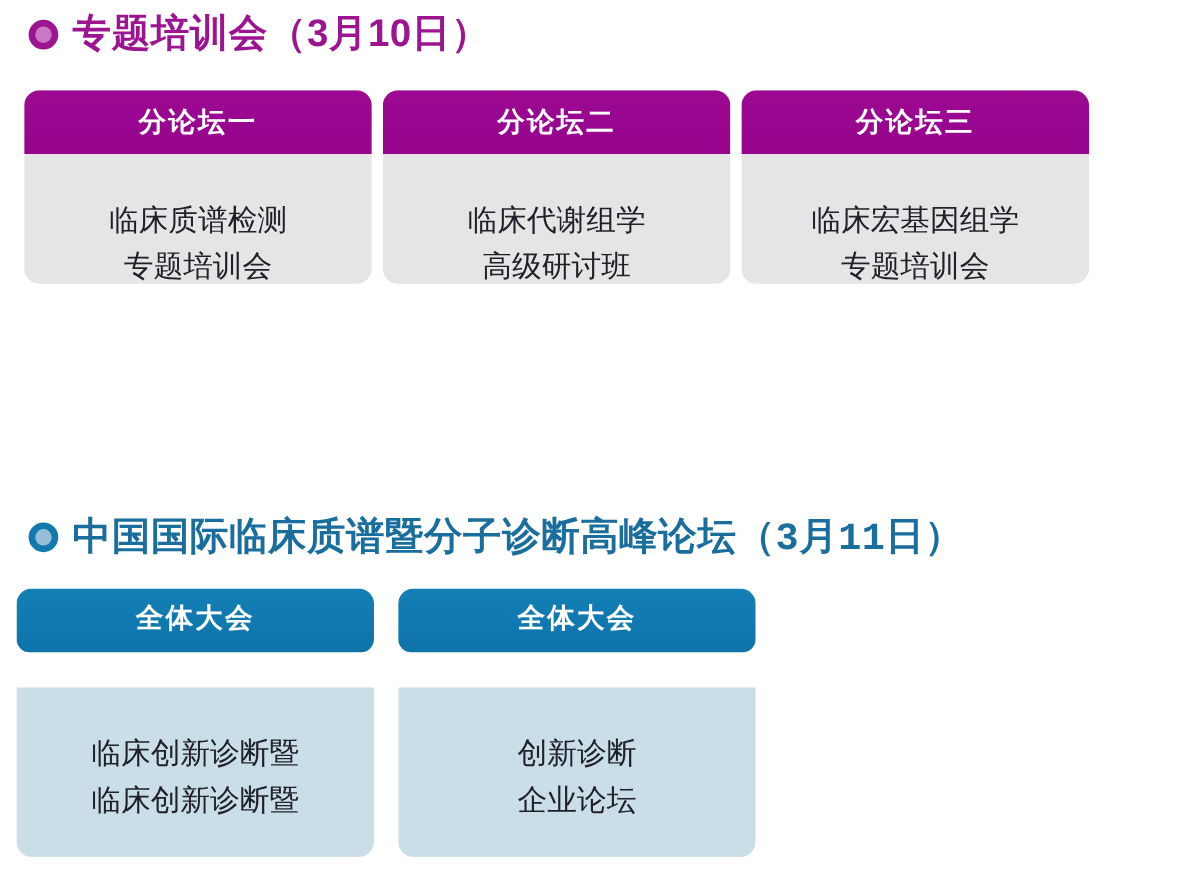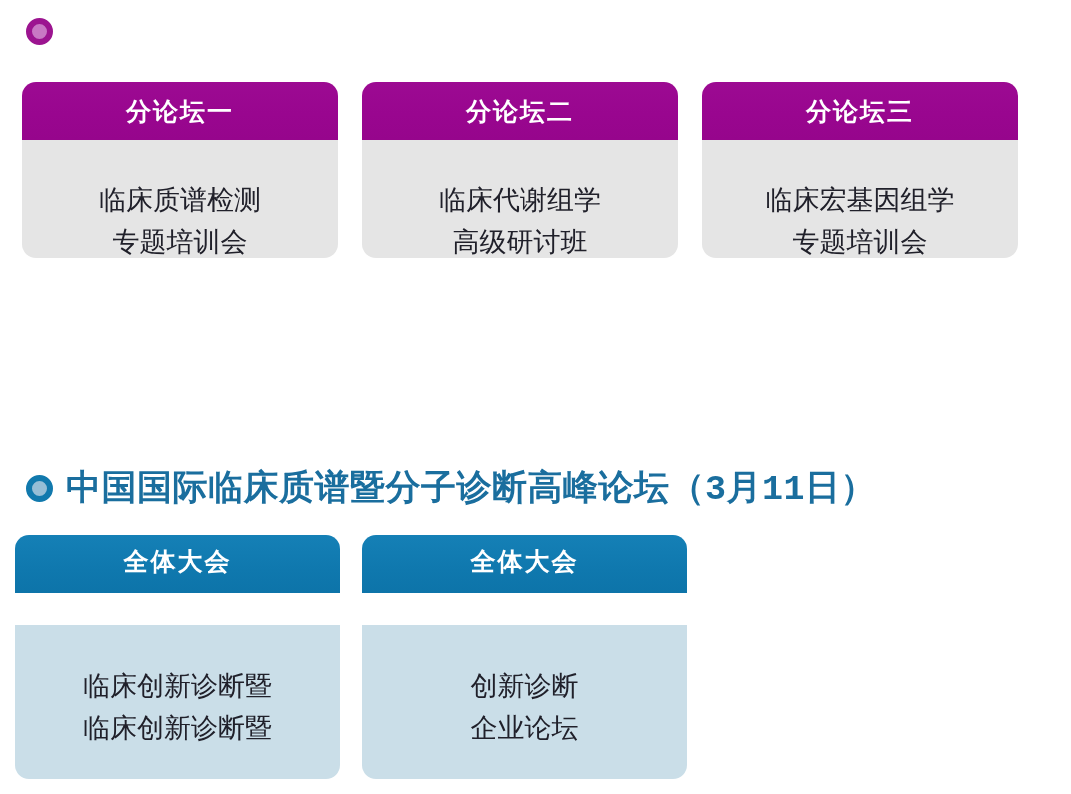--- a/index.html
+++ b/index.html
@@ -68,21 +68,21 @@
   #row-training { top: 82px; padding-left: 22px; }
   #row-summit   { top: 78px; padding-left: 15px; }
 
   .card {
     border-radius: 14px;
     overflow: hidden;
     box-sizing: border-box;
     display: flex;
     flex-direction: column;
   }
-  .card + .card { margin-left: 24px; }
+  .card + .card { margin-left: 10px; }
 
   .card-head {
     height: 58px;
     line-height: 58px;
     text-align: center;
     color: #ffffff;
     font-size: 25px;
     font-weight: bold;
     letter-spacing: 2px;
   }
@@ -104,35 +104,37 @@
   }
   .card.purple .card-body {
     background: #e5e5e5;
     padding-top: 39px;
   }
 
   
   .card.blue { width: 325px; height: 244px; }
   .card.blue .card-head {
     background: linear-gradient(180deg, #1580b6 0%, #0f78ae 60%, #0d74a9 100%);
+    border-radius: 12px;
   }
   .card.blue .card-body {
     background: #cadee8;
     padding-top: 42px;
     margin-top: 32px;
   }
   .card.blue + .card.blue { margin-left: 22px; }
 </style>
 </head>
 <body>
 
 <div class="section" id="section-training">
 
   <div class="sec-head">
     <span class="bullet purple"></span>
+    <span class="sec-title purple">专题培训会（3月10日）</span>
   </div>
 
   <div class="card-row" id="row-training">
 
     <div class="card purple">
       <div class="card-head">分论坛一</div>
       <div class="card-body">
         <span class="line">临床质谱检测</span>
         <span class="line">专题培训会</span>
       </div>

